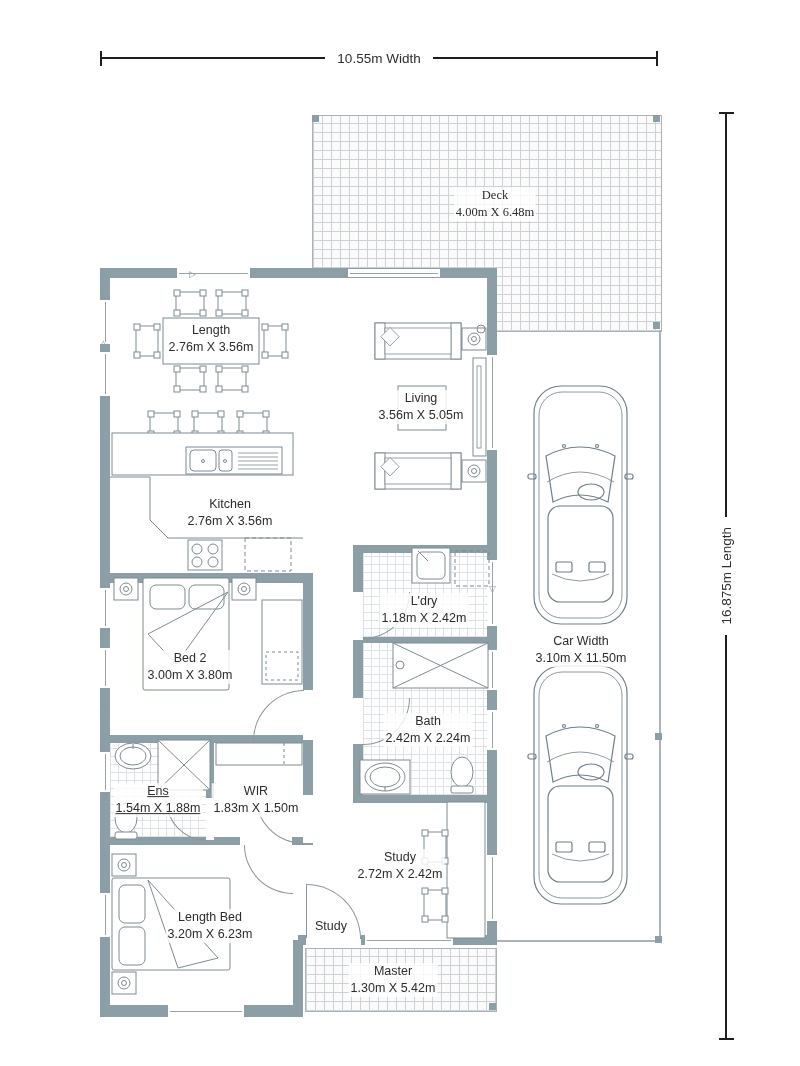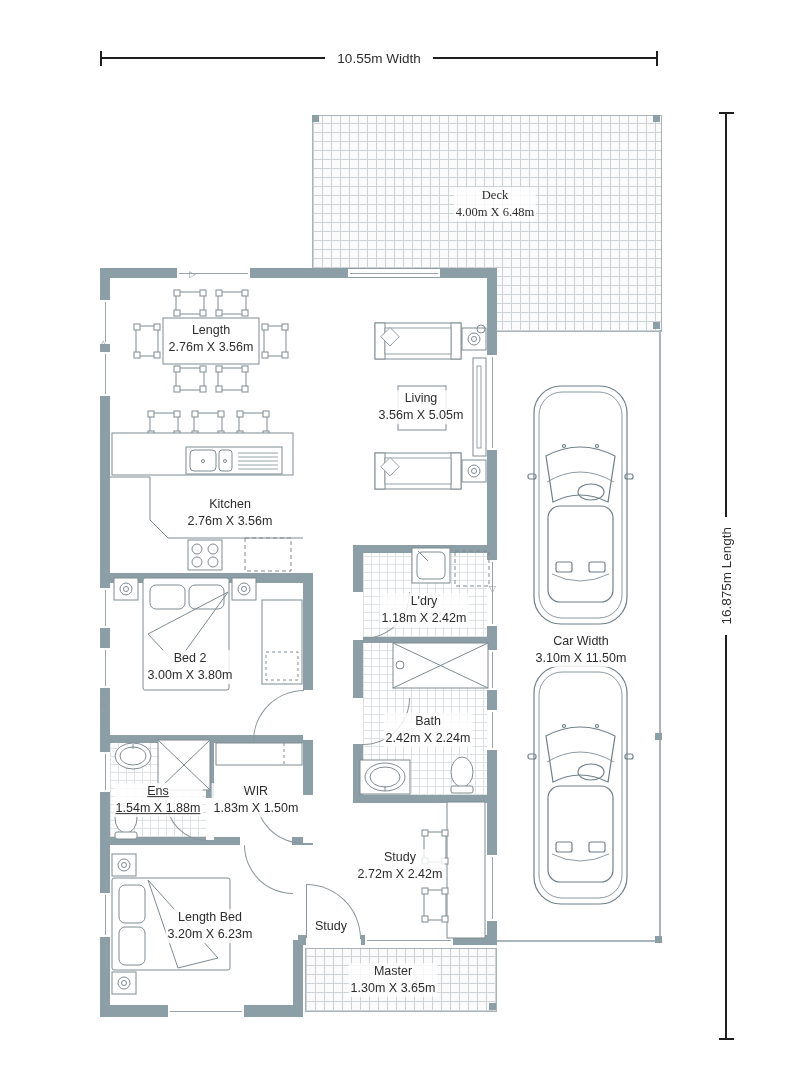--- a/index.html
+++ b/index.html
@@ -338,20 +338,20 @@
     </div>
   <div class="label" style="left:210px;top:926px;">
     <span class="nm">Length Bed</span>
       <span class="dm">3.20m X 6.23m</span>
     </div>
   <div class="label" style="left:331px;top:926px;">
     <span class="nm">Study</span>
     </div>
   <div class="label" style="left:393px;top:980px;">
     <span class="nm">Master</span>
-      <span class="dm">1.30m X 3.65m</span>
+      <span class="dm">1.30m X 5.42m</span>
     </div>
   <div class="label" style="left:581px;top:650px;">
     <span class="nm">Car Width</span>
       <span class="dm">3.10m X 11.50m</span>
     </div>
 
 </div>
 
 </body></html>

